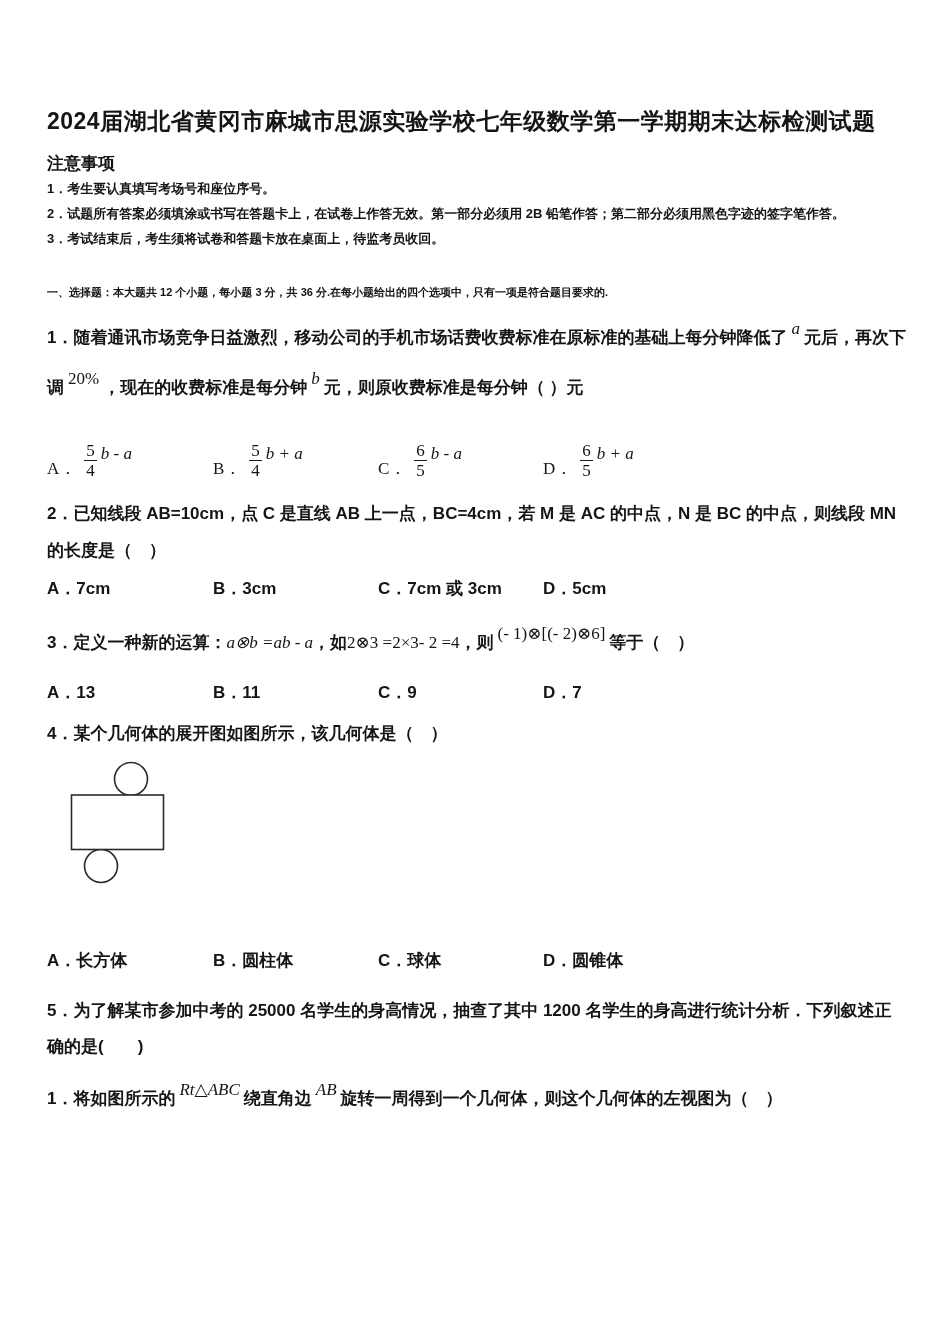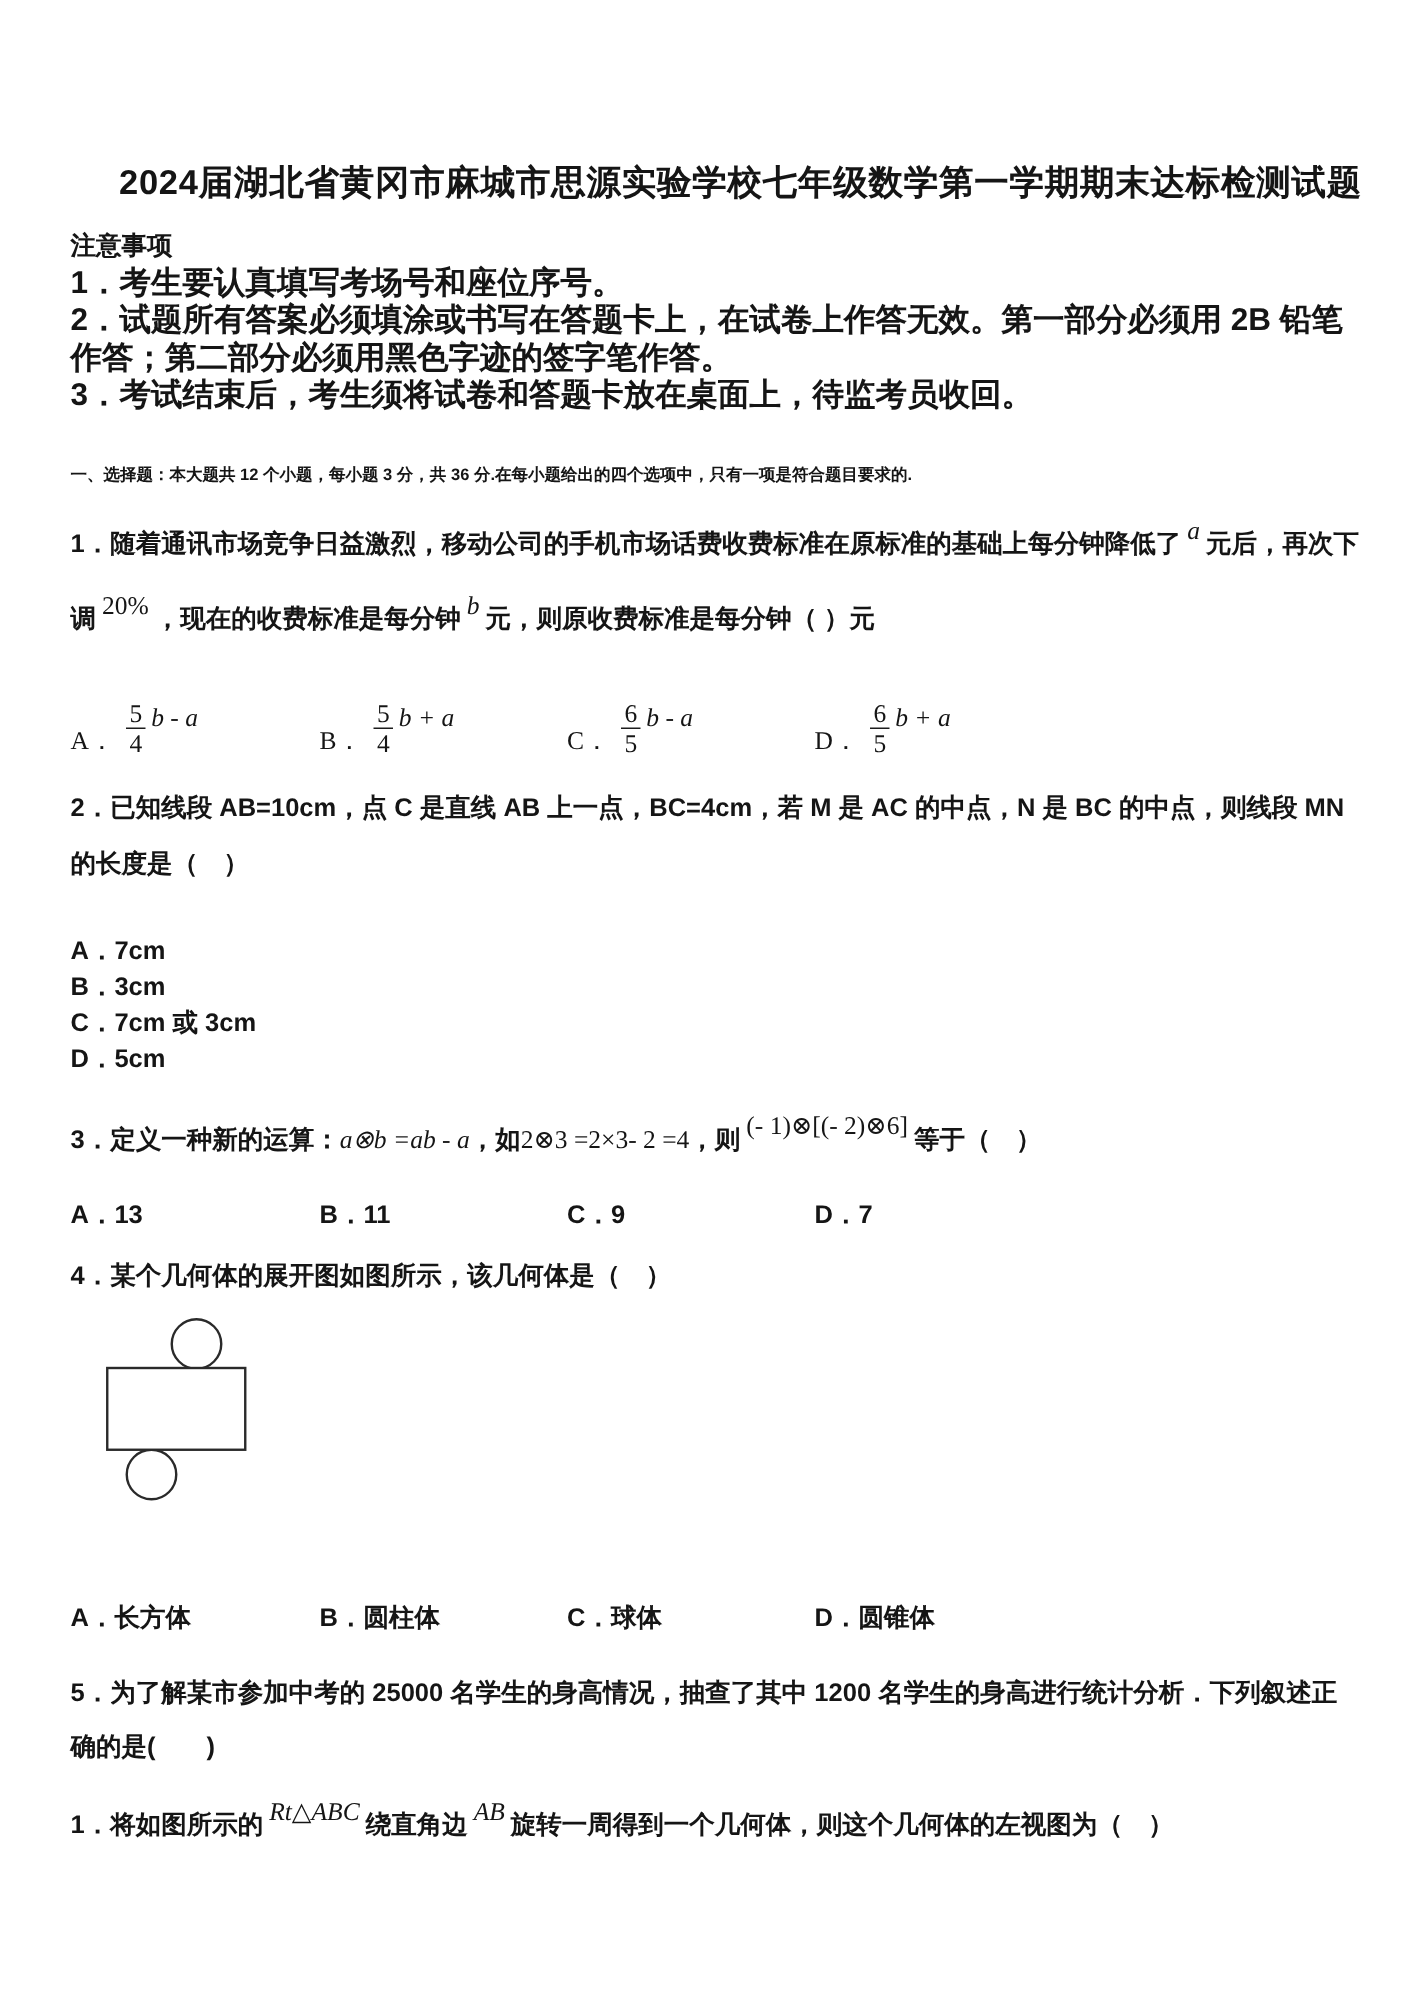--- a/index.html
+++ b/index.html
@@ -7,41 +7,41 @@
     width:950px;height:1344px;
     color:#151515;
     font-family:"Liberation Sans",sans-serif;
     font-weight:700;
     -webkit-font-smoothing:antialiased;
   }
   .page{width:950px;height:1344px;overflow:hidden;box-sizing:border-box;padding:0 42px 0 47px;}
   .title{
     margin:0;padding-top:106px;
     font-size:23px;line-height:30px;
-    text-align:right;letter-spacing:.5px;
+    text-align:left;letter-spacing:.5px;
   }
   .notice-h{margin-top:15px;font-size:17px;line-height:25px;}
-  .notice-item{margin:0;font-size:21px;line-height:25px;}
+  .notice-item{margin:0;font-size:13px;line-height:25px;}
   .section-h{margin-top:29px;font-size:11px;line-height:25px;}
   .qp{margin:0;font-size:17px;}
   .q1p{margin-top:8px;line-height:50px;}
   .q2p{margin-top:14px;line-height:37px;}
   .q3p{margin-top:22px;line-height:40px;}
   .q4p{margin-top:16px;line-height:26px;}
   .q5p{margin-top:20px;line-height:36px;}
   .q6p{margin-top:14px;line-height:40px;}
   .optrow{display:flex;font-size:17px;line-height:24px;margin-top:8px;}
   .optrow .c1{width:166px;}
   .optrow .c2{width:165px;}
   .optrow .c3{width:165px;}
   .optrow .c4{flex:1;}
   .q1opts{margin-top:12px;height:56px;align-items:flex-end;}
   .q1opt{display:inline-flex;align-items:center;}
   .q1opt .letter{align-self:flex-end;line-height:22px;}
-  .q2opts{margin-top:28px;flex-direction:column;}
+  .q2opts{margin-top:8px;}
   .q3opts{margin-top:18px;}
   .q4opts{margin-top:60px;}
   .mathtxt{font-family:"Liberation Serif","DejaVu Serif",serif;font-weight:400;}
   .mi{font-family:Liberation Serif, serif;font-weight:400;font-style:italic;}
   .sup{
     font-family:"Liberation Serif","DejaVu Serif",serif;
     font-weight:400;font-style:italic;
     position:relative;top:-9px;margin:0 4px;display:inline-block;
   }
   .supu{font-style:normal;}

